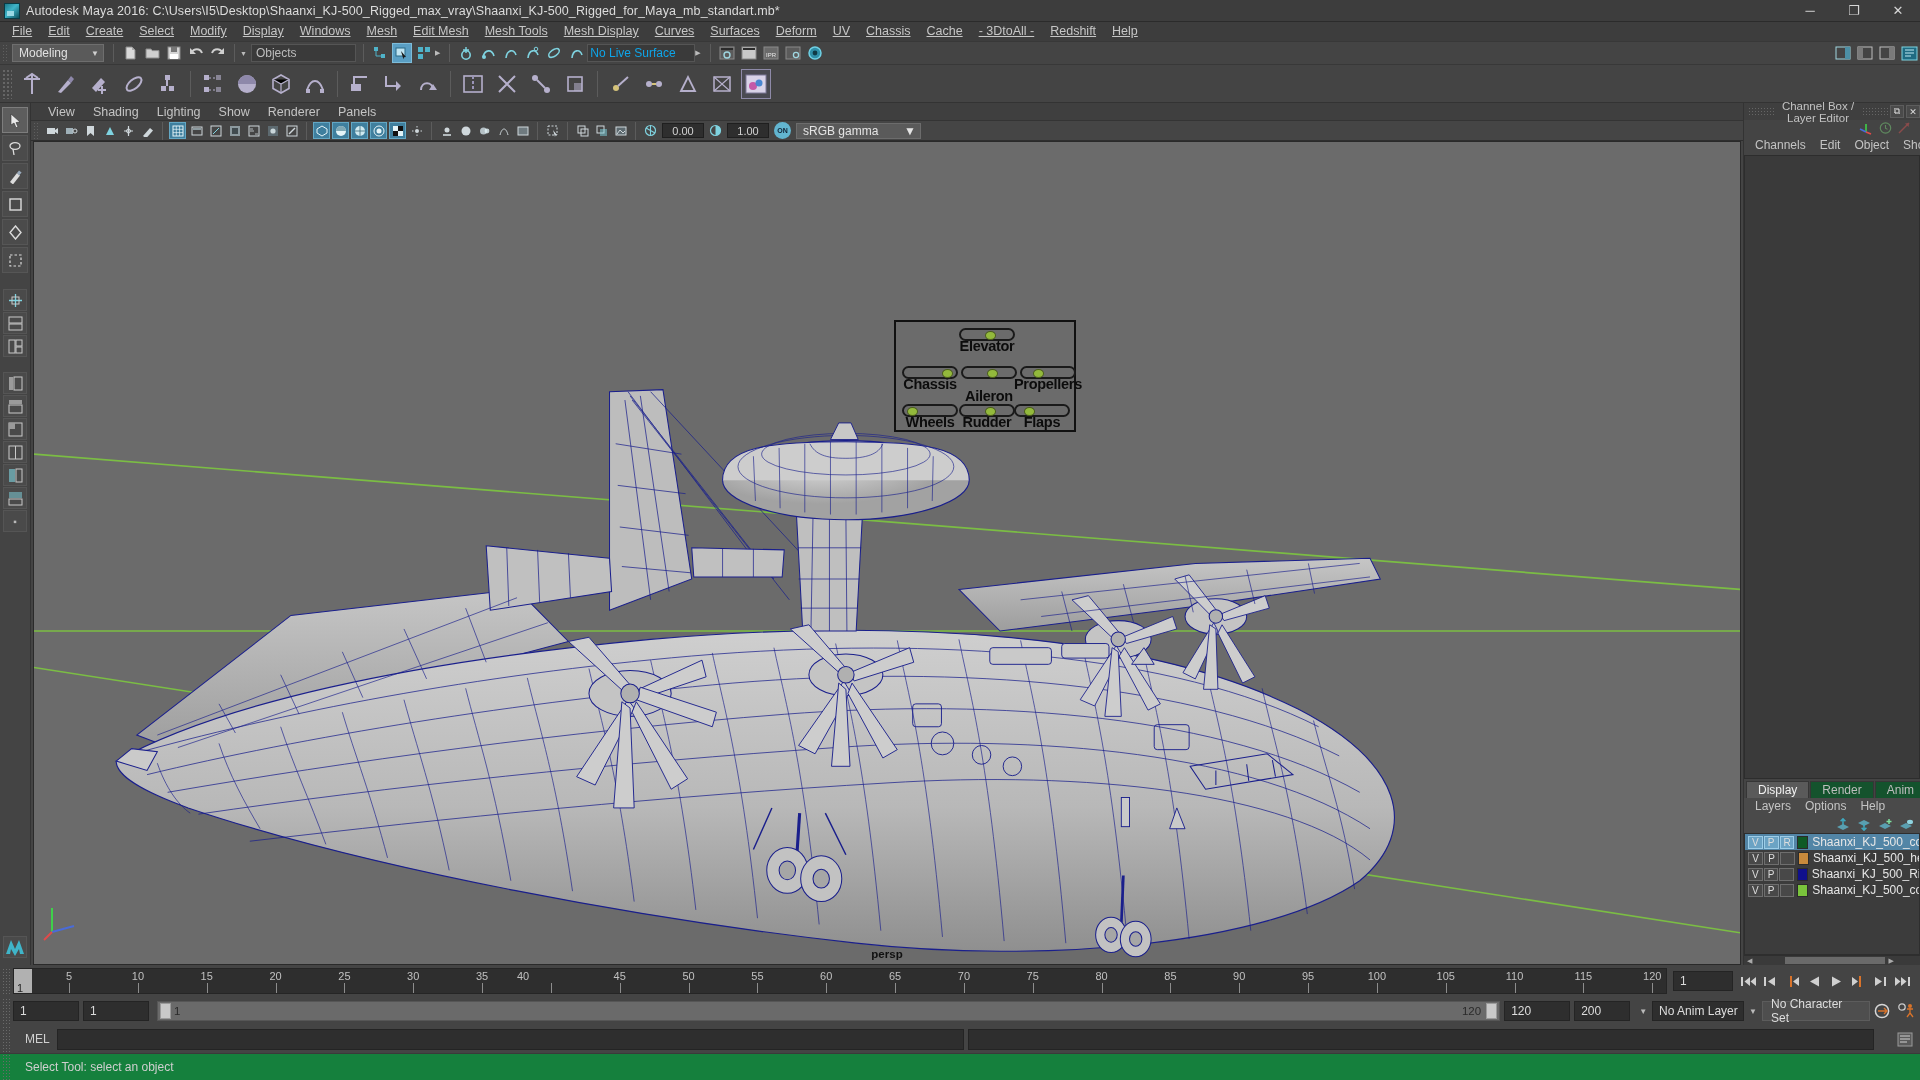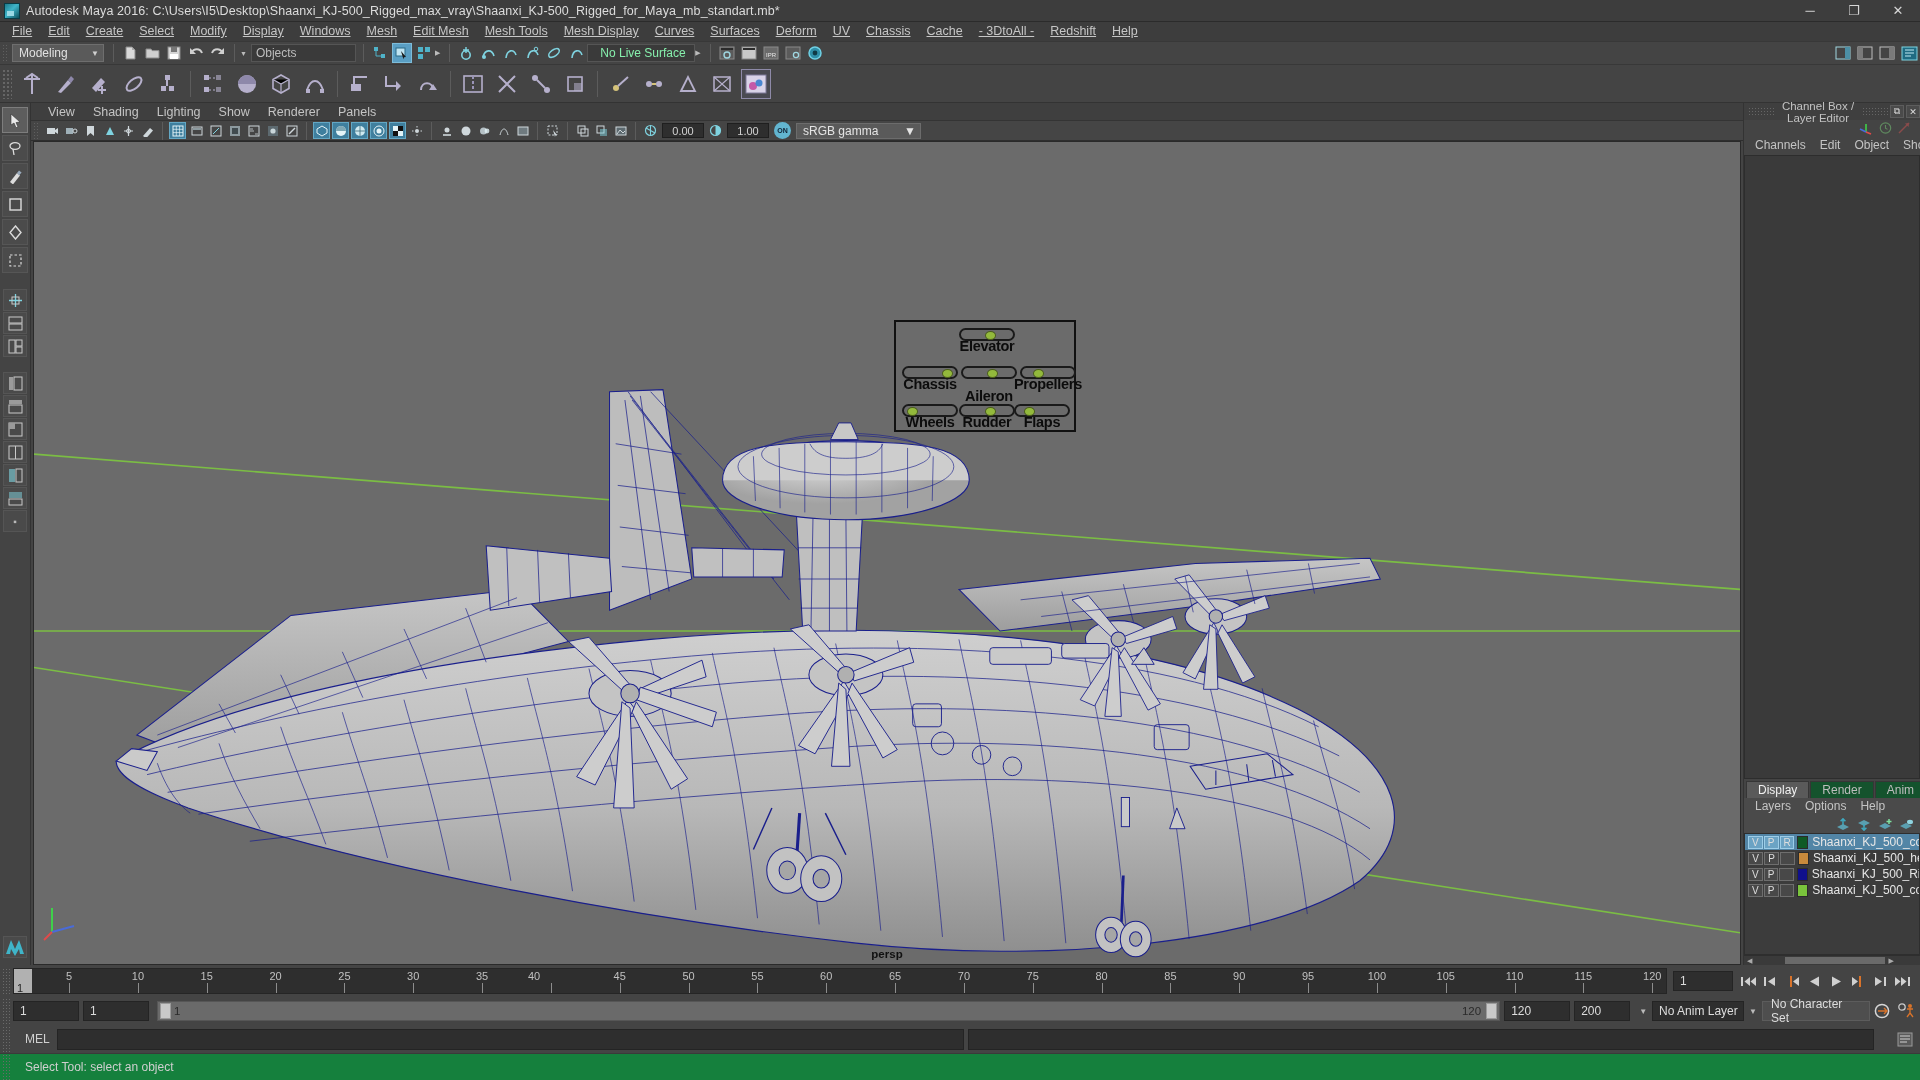--- a/index.html
+++ b/index.html
@@ -64,21 +64,21 @@
   }
   .tb-icon.active{background:#5a9fc4;border:1px solid #7dbcd9;}
   .tb-icon svg{display:block;}
   .objectsbox{
     height:18px;width:105px;background:#3a3a3a;border:1px solid #555;
     display:flex;align-items:center;padding-left:4px;font-size:12px;color:#bdbdbd;margin-right:2px;
   }
   .tiny-arw{font-size:7px;color:#bbb;margin-right:4px;}
   .livesurface{
     height:18px;width:108px;background:#3a3a3a;border:1px solid #555;
-    display:flex;align-items:center;padding-left:12px;font-size:12px;color:#86efac;
+    display:flex;align-items:center;padding-left:2px;font-size:12px;color:#0ea5e9;
   }
 
   
   .shelfrow{
     height:38px;background:#444;display:flex;align-items:center;flex:0 0 38px;
     border-bottom:1px solid #333;padding-left:2px;
   }
   .shelf-icon{
     width:30px;height:30px;margin:0 2px;display:flex;align-items:center;justify-content:center;
     color:#b6b0cc;
@@ -1277,21 +1277,21 @@
         <div class="ts-num" style="left: 192.733px;">15</div>
         <div class="ts-tick" style="left: 261.567px;"></div>
         <div class="ts-num" style="left: 261.567px;">20</div>
         <div class="ts-tick" style="left: 330.4px;"></div>
         <div class="ts-num" style="left: 330.4px;">25</div>
         <div class="ts-tick" style="left: 399.233px;"></div>
         <div class="ts-num" style="left: 399.233px;">30</div>
         <div class="ts-tick" style="left: 468.067px;"></div>
         <div class="ts-num" style="left: 468.067px;">35</div>
         <div class="ts-tick" style="left: 536.9px;"></div>
-        <div class="ts-num" style="left: 520px;">40</div>
+        <div class="ts-num" style="left: 509px;">40</div>
         <div class="ts-tick" style="left: 605.733px;"></div>
         <div class="ts-num" style="left: 605.733px;">45</div>
         <div class="ts-tick" style="left: 674.567px;"></div>
         <div class="ts-num" style="left: 674.567px;">50</div>
         <div class="ts-tick" style="left: 743.4px;"></div>
         <div class="ts-num" style="left: 743.4px;">55</div>
         <div class="ts-tick" style="left: 812.233px;"></div>
         <div class="ts-num" style="left: 812.233px;">60</div>
         <div class="ts-tick" style="left: 881.067px;"></div>
         <div class="ts-num" style="left: 881.067px;">65</div>

